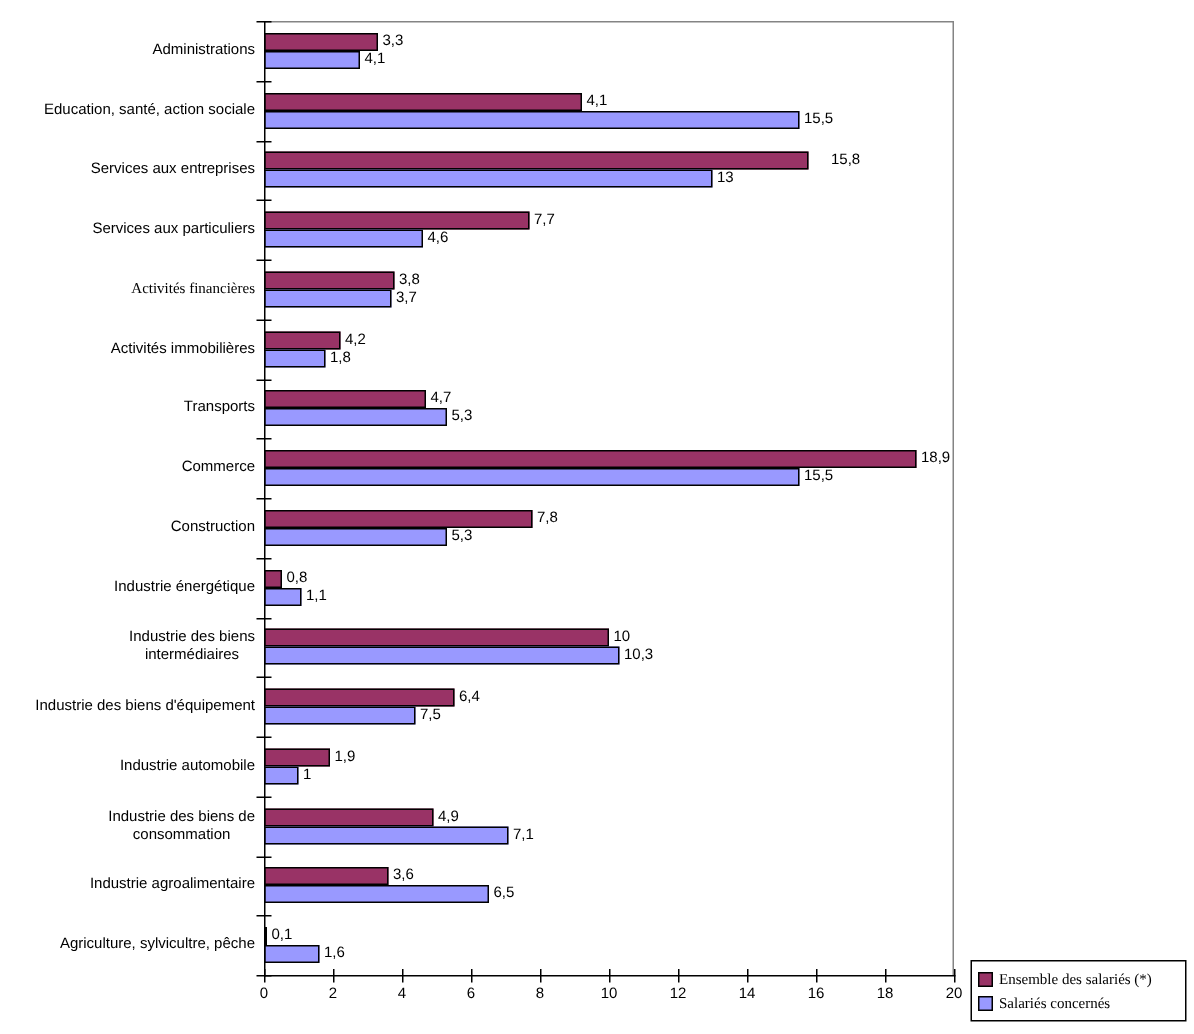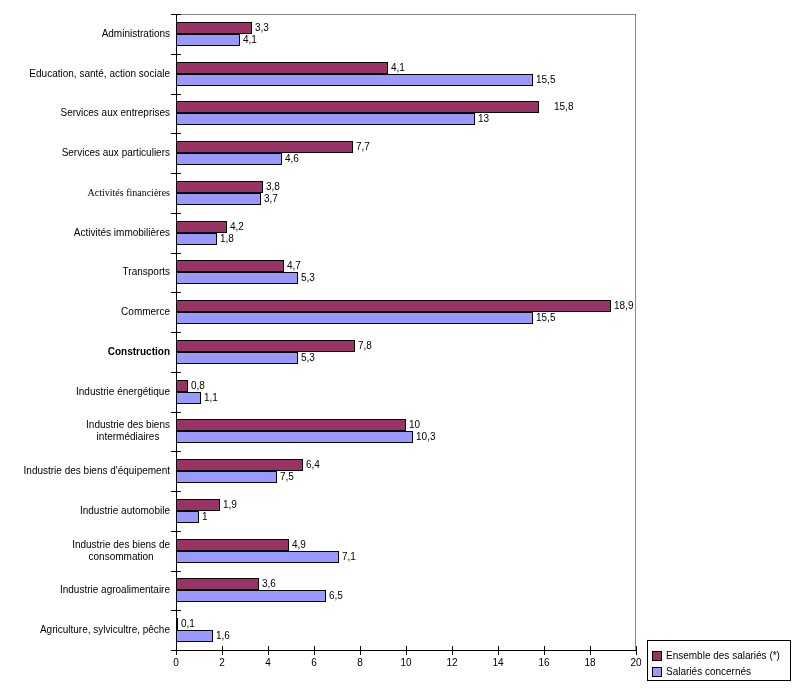--- a/index.html
+++ b/index.html
@@ -22,21 +22,21 @@
   .cat-tick{position:absolute;left:171px;width:10px;height:1px;background:#000;}
   .bar{position:absolute;height:12px;box-sizing:border-box;border:1px solid #000;}
   .val{position:absolute;height:12px;font-size:10px;line-height:12px;white-space:nowrap;}
   .xtick{position:absolute;top:646px;width:1px;height:9px;background:#000;}
   .xlab{position:absolute;top:657px;width:30px;text-align:center;font-size:10px;}
   .legend{
     position:absolute;left:647px;top:640px;width:144px;
     border:1px solid #000;background:#fff;box-sizing:border-box;
     padding:4px 2px 3px 4px;
   }
-  .lrow{display:flex;align-items:flex-end;height:16px;}
+  .lrow{display:flex;align-items:center;height:16px;font-family:Liberation Serif, serif;}
   .swatch{width:8px;height:8px;border:1px solid #000;margin-right:4px;flex:0 0 auto;box-sizing:content-box;}
   .ltext{font-size:10px;white-space:nowrap;}
 </style>
 </head>
 <body>
 
 <div class="canvas">
   <div class="plot"></div>
   <div id="gen">
       <div class="cat-label" style="top: 14px; height: 39.75px;">
@@ -96,21 +96,21 @@
       <div class="bar" style="left: 176px; top: 272px; width: 122px; background: rgb(153, 153, 255);"></div>
       <div class="val" style="left: 301px; top: 272px;">5,3</div>
       <div class="cat-label" style="top: 292.25px; height: 39.75px;">
         <span>Commerce</span>
       </div>
       <div class="cat-tick" style="top: 292px;"></div>
       <div class="bar" style="left: 176px; top: 300px; width: 435px; background: rgb(153, 51, 102);"></div>
       <div class="val" style="left: 614px; top: 300px;">18,9</div>
       <div class="bar" style="left: 176px; top: 312px; width: 357px; background: rgb(153, 153, 255);"></div>
       <div class="val" style="left: 536px; top: 312px;">15,5</div>
-      <div class="cat-label" style="top: 332px; height: 39.75px; font-weight: bold;">
+      <div class="cat-label" style="top: 332px; height: 39.75px;">
         <span>Construction</span>
       </div>
       <div class="cat-tick" style="top: 332px;"></div>
       <div class="bar" style="left: 176px; top: 340px; width: 179px; background: rgb(153, 51, 102);"></div>
       <div class="val" style="left: 358px; top: 340px;">7,8</div>
       <div class="bar" style="left: 176px; top: 352px; width: 122px; background: rgb(153, 153, 255);"></div>
       <div class="val" style="left: 301px; top: 352px;">5,3</div>
       <div class="cat-label" style="top: 371.75px; height: 39.75px;">
         <span>Industrie énergétique</span>
       </div>

